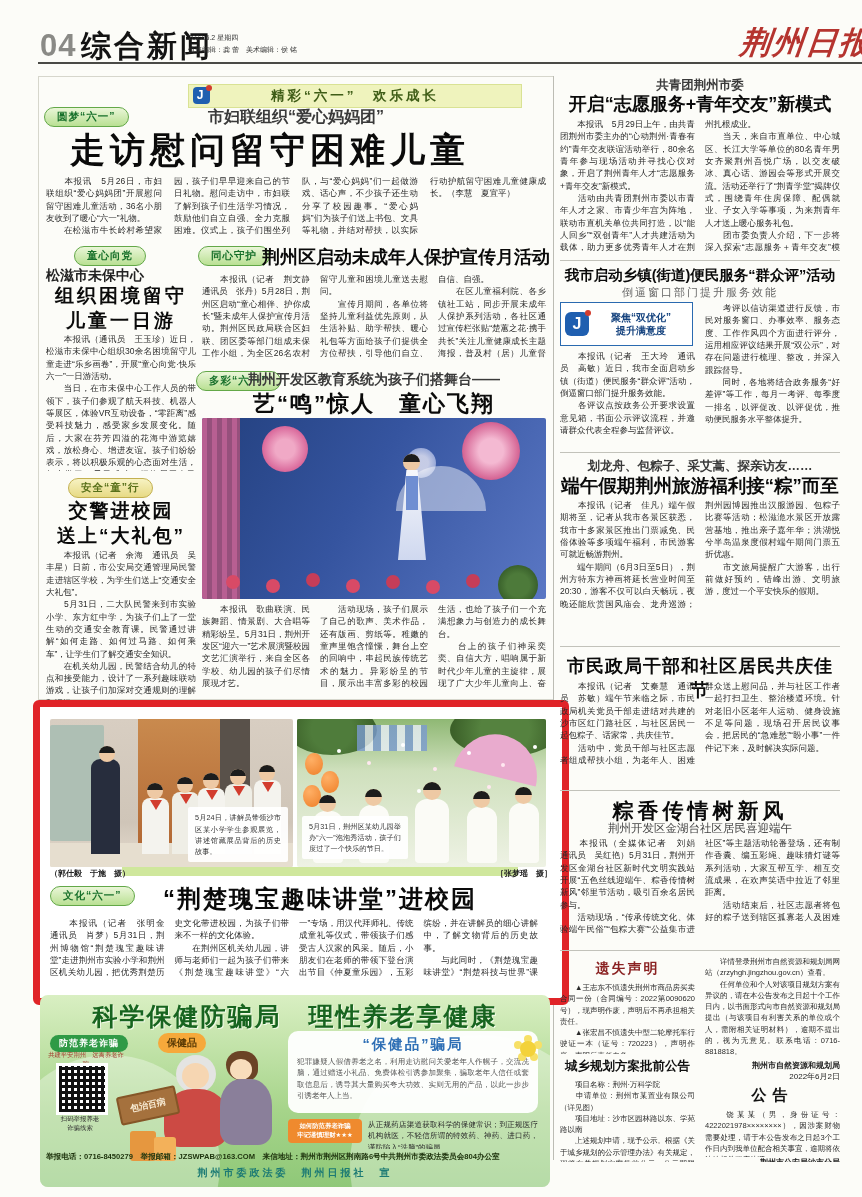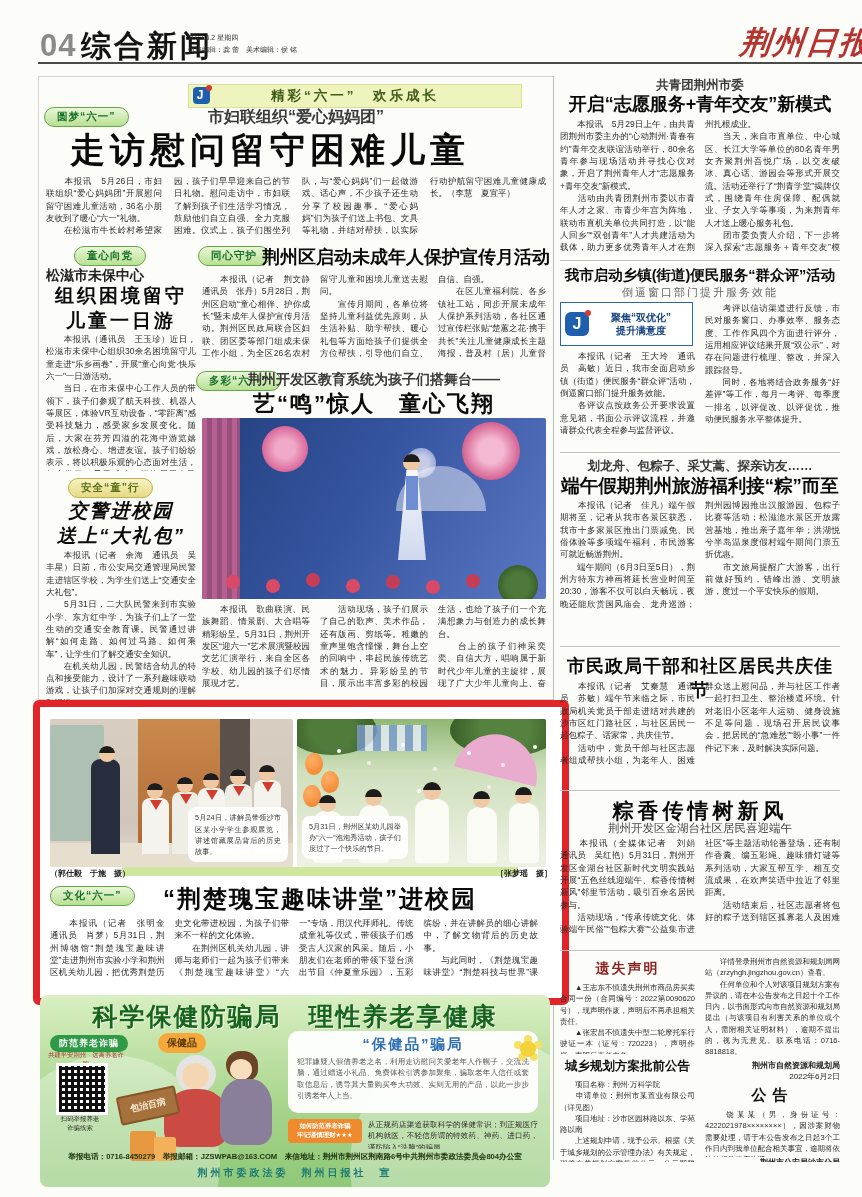--- a/index.html
+++ b/index.html
@@ -28,21 +28,21 @@
           display:flex;align-items:center;justify-content:center;font-weight:bold;color:#3f5d17;
           font-size:13.5px;letter-spacing:3px;}
   .jlogo{display:inline-block;width:17px;height:17px;background:#1f5fb0;border-radius:4px;color:#fff;
          font-weight:900;font-size:12px;line-height:17px;text-align:center;position:relative;}
   .jlogo::after{content:"";position:absolute;right:-2px;top:-2px;width:6px;height:6px;border-radius:50%;background:#d23c2e;}
   
   .kicker{font-weight:bold;color:#3a3a3a;}
   .headline{font-weight:900;color:#0a0a0a;}
   
   .photo{position:absolute;overflow:hidden;border-radius:2px;}
-  .bubble{position:absolute;background:rgba(255,255,255,.93);border-radius:8px;padding:5px 7px;
+  .bubble{position:absolute;background:rgba(255,255,255,.93);border-radius:2px;padding:5px 7px;
           font-size:7.2px;line-height:1.55;text-align:justify;color:#333;white-space:pre-line;}
   .fig-head{position:absolute;border-radius:50%;background:#eec9a4;overflow:hidden;}
   .fig-head::before{content:"";position:absolute;top:0;left:0;right:0;height:46%;background:#1c1c1c;border-radius:50% 50% 0 0;}
   
   .pm-guide{position:absolute;left:17%;bottom:9%;width:12%;height:64%;background:#272d3d;border-radius:9px 9px 0 0;}
   .pm-student{position:absolute;bottom:9%;width:27px;background:#f4f3ee;border-radius:8px 8px 0 0;}
   .pm-student .scarf{position:absolute;top:2px;left:8px;width:0;height:0;
       border-left:6px solid transparent;border-right:6px solid transparent;border-top:10px solid #d23c2e;}
   .pm-student:nth-of-type(odd){background:#efeee6;}
   
@@ -81,21 +81,21 @@
              border-radius:10px;padding:3px 9px;font-size:10px;}
   #ad-sign{position:absolute;left:-6px;top:58px;width:56px;height:25px;background:#a5713d;border:2px solid #855627;
            transform:rotate(-12deg);color:#f7ead2;font-size:9px;font-weight:bold;display:flex;align-items:center;
            justify-content:center;border-radius:3px;}
   #ad-panel{position:absolute;left:248px;top:36px;width:250px;height:82px;background:rgba(255,255,255,.95);
             border-radius:10px;padding:4px 9px;box-sizing:border-box;}
   #ad-panel-title{text-align:center;font-size:14.5px;font-weight:900;color:#2e6fb5;letter-spacing:2px;margin-bottom:2px;}
   #ad-tip{position:absolute;left:248px;top:124px;width:250px;display:flex;gap:6px;align-items:flex-start;}
   #ad-tip-label{background:#ef8a2e;color:#fff;font-size:6.4px;font-weight:bold;white-space:pre-line;
                 padding:3px 4px;border-radius:4px;width:66px;text-align:center;flex:none;}
-  #ad-hotline{position:absolute;left:6px;right:6px;top:157px;text-align:center;font-size:7.6px;font-weight:bold;color:#20360f;}
+  #ad-hotline{position:absolute;left:6px;right:6px;top:157px;text-align:left;font-size:7.6px;font-weight:bold;color:#20360f;}
   #ad-sponsor{position:absolute;left:0;right:0;top:171px;text-align:center;font-size:10px;color:#1c7a74;
               font-weight:bold;letter-spacing:3px;}
 </style>
 </head>
 <body>
 
 <div id="page">
 
   <div class="abs" style="left:40px;top:26px;">
     <span class="pageno">04</span>
@@ -123,21 +123,21 @@
 　　在松滋市牛长岭村希望家园，孩子们早早迎来自己的节日礼物。慰问走访中，市妇联了解到孩子们生活学习情况，鼓励他们自立自强、全力克服困难。仪式上，孩子们围坐列队，与“爱心妈妈”们一起做游戏、话心声，不少孩子还生动分享了校园趣事。“爱心妈妈”们为孩子们送上书包、文具等礼物，并结对帮扶，以实际行动护航留守困难儿童健康成长。（李慧　夏宜平）</div>
 
   <div class="abs oval" style="left:74px;top:246px;">童心向党</div>
   <div class="abs" style="left:46px;top:267px;width:150px;font-size:14px;font-weight:bold;">松滋市未保中心</div>
   <div class="abs headline ctr pre" style="left:46px;top:284px;width:150px;font-size:19px;letter-spacing:3px;line-height:1.3;">组织困境留守
 儿童一日游</div>
   <div class="abs bodytext" style="left:46px;top:333px;width:150px;height:138px;">　　本报讯（通讯员　王玉珍）近日，松滋市未保中心组织30余名困境留守儿童走进“乐乡画卷”，开展“童心向党·快乐六一”一日游活动。
 　　当日，在市未保中心工作人员的带领下，孩子们参观了航天科技、机器人等展区，体验VR互动设备，“零距离”感受科技魅力，感受家乡发展变化。随后，大家在芬芳四溢的花海中游览嬉戏，放松身心、增进友谊。孩子们纷纷表示，将以积极乐观的心态面对生活，努力学习、早日成才，拥抱属于自己的“大千世界”。</div>
 
   <div class="abs oval yellow" style="left:68px;top:478px;">安全“童”行</div>
-  <div class="abs headline ctr pre" style="left:46px;top:499px;width:150px;font-size:19px;letter-spacing:2px;line-height:1.3;font-style:italic;">交警进校园
+  <div class="abs headline ctr pre" style="left:46px;top:499px;width:150px;font-size:19px;letter-spacing:2px;line-height:1.3;">交警进校园
 送上“大礼包”</div>
   <div class="abs bodytext" style="left:46px;top:549px;width:150px;height:162px;">　　本报讯（记者　余海　通讯员　吴丰星）日前，市公安局交通管理局民警走进辖区学校，为学生们送上“交通安全大礼包”。
 　　5月31日，二大队民警来到市实验小学、东方红中学，为孩子们上了一堂生动的交通安全教育课。民警通过讲解“如何走路、如何过马路、如何乘车”，让学生们了解交通安全知识。
 　　在机关幼儿园，民警结合幼儿的特点和接受能力，设计了一系列趣味联动游戏，让孩子们加深对交通规则的理解和记忆。
 　　当日，三大队民警还组织辖区多所学校近千名小学生来到交通安全宣传教育基地现场学习，沉浸式了解出行中的安全文明交通知识。</div>
 
   <div class="abs oval" style="left:198px;top:246px;">同心守护</div>
   <div class="abs headline" style="left:262px;top:245px;width:290px;font-size:18px;">荆州区启动未成年人保护宣传月活动</div>
   <div class="abs bodytext" style="left:202px;top:273px;width:344px;height:92px;column-count:3;column-gap:10px;">　　本报讯（记者　荆文静　通讯员　张丹）5月28日，荆州区启动“童心相伴、护你成长”暨未成年人保护宣传月活动。荆州区民政局联合区妇联、团区委等部门组成未保工作小组，为全区26名农村留守儿童和困境儿童送去慰问。
 　　宣传月期间，各单位将坚持儿童利益优先原则，从生活补贴、助学帮扶、暖心礼包等方面给孩子们提供全方位帮扶，引导他们自立、自信、自强。

